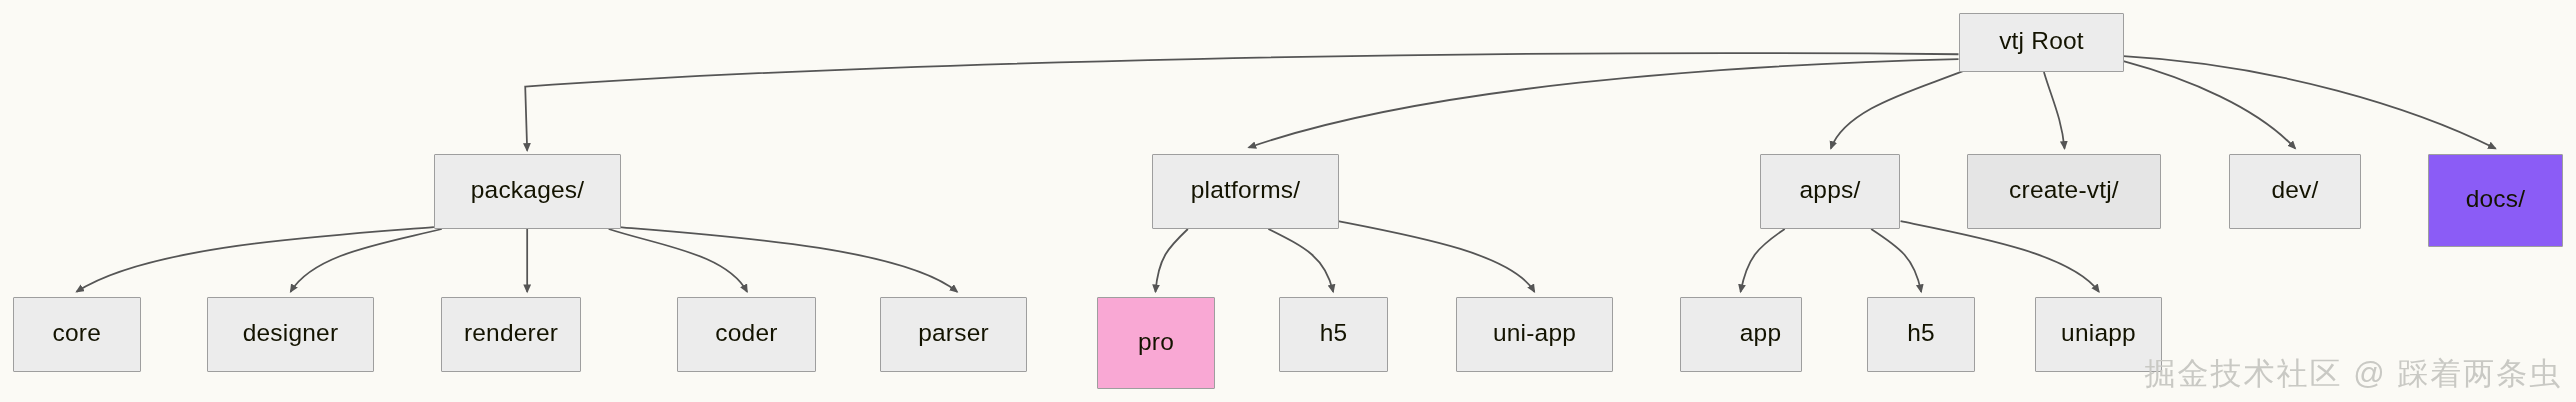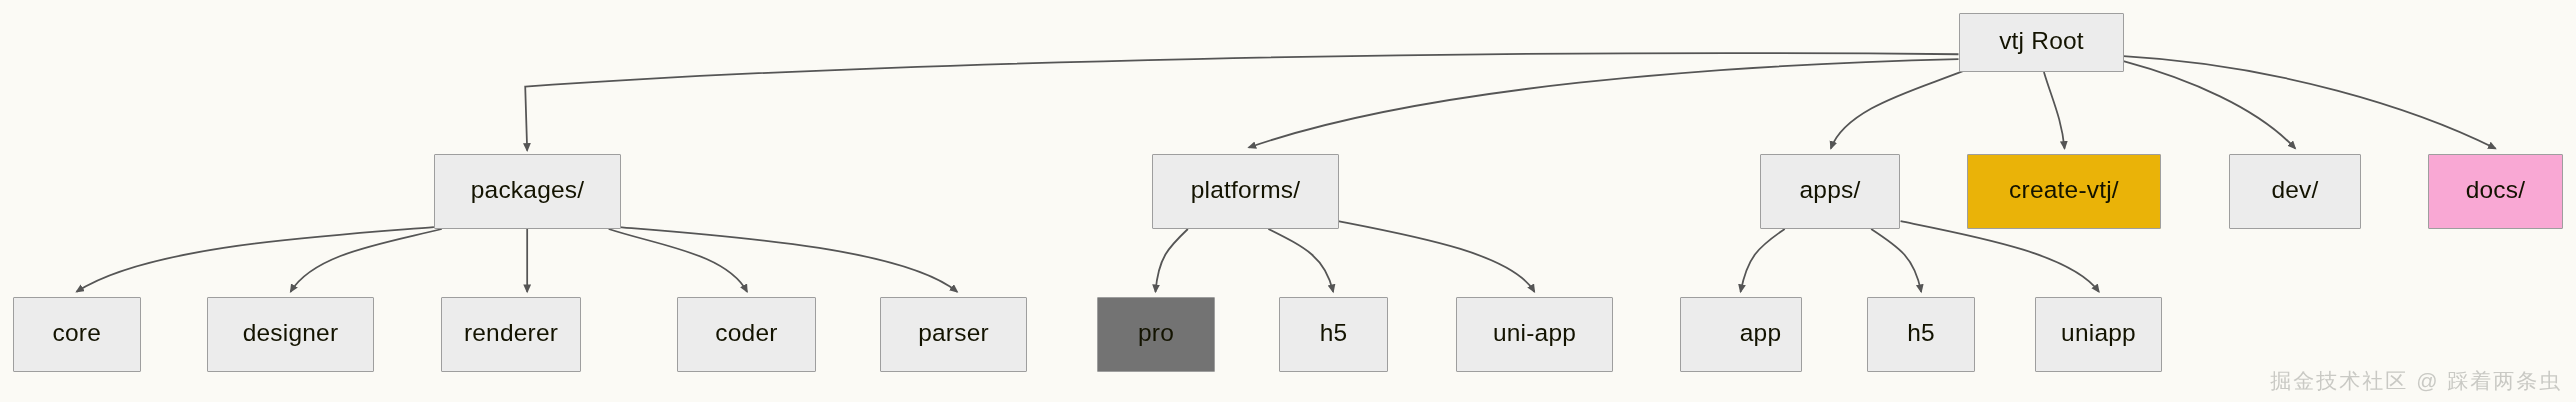--- a/index.html
+++ b/index.html
@@ -43,21 +43,21 @@
   }
   .node-label {
     display: block;
     padding-bottom: 2px;
   }
   #watermark {
     position: absolute;
     right: 13.7px;
     bottom: 7.9px;
     color: #c9c9c4;
-    font-size: 21px;
+    font-size: 31px;
     letter-spacing: 2px;
     white-space: nowrap;
     user-select: none;
   }
 </style>
 </head>
 <body>
 
 <div id="diagram-root">
 
@@ -94,45 +94,45 @@
       </div>
       <div class="node" style="left: 434px; top: 154px; width: 187px; height: 75px; background: rgb(236, 236, 236); border-color: rgb(158, 158, 158); color: rgb(19, 19, 0);">
         <span class="node-label">packages/</span>
       </div>
       <div class="node" style="left: 1152px; top: 154px; width: 187px; height: 75px; background: rgb(236, 236, 236); border-color: rgb(158, 158, 158); color: rgb(19, 19, 0);">
         <span class="node-label">platforms/</span>
       </div>
       <div class="node" style="left: 1760px; top: 154px; width: 140px; height: 75px; background: rgb(236, 236, 236); border-color: rgb(158, 158, 158); color: rgb(19, 19, 0);">
         <span class="node-label">apps/</span>
       </div>
-      <div class="node" style="left: 1967px; top: 154px; width: 194px; height: 75px; background: #eab308; border-color: rgb(158, 158, 158); color: rgb(19, 19, 0);">
+      <div class="node" style="left: 1967px; top: 154px; width: 194px; height: 75px; background: #e5e5e5; border-color: rgb(158, 158, 158); color: rgb(19, 19, 0);">
         <span class="node-label">create-vtj/</span>
       </div>
       <div class="node" style="left: 2229px; top: 154px; width: 132px; height: 75px; background: rgb(236, 236, 236); border-color: rgb(158, 158, 158); color: rgb(19, 19, 0);">
         <span class="node-label">dev/</span>
       </div>
-      <div class="node" style="left: 2428px; top: 154px; width: 135px; height: 75px; background: #f9a8d4; border-color: rgb(158, 158, 158); color: rgb(19, 19, 0); text-align: center;">
+      <div class="node" style="left: 2428px; top: 154px; width: 135px; height: 93px; background: #8b5cf6; border-color: rgb(158, 158, 158); color: rgb(19, 19, 0); text-align: center;">
         <span class="node-label">docs/</span>
       </div>
       <div class="node" style="left: 12.8px; top: 297px; width: 128px; height: 75px; background: rgb(236, 236, 236); border-color: rgb(158, 158, 158); color: rgb(19, 19, 0);">
         <span class="node-label">core</span>
       </div>
       <div class="node" style="left: 207px; top: 297px; width: 167px; height: 75px; background: rgb(236, 236, 236); border-color: rgb(158, 158, 158); color: rgb(19, 19, 0);">
         <span class="node-label">designer</span>
       </div>
       <div class="node" style="left: 441px; top: 297px; width: 140px; height: 75px; background: rgb(236, 236, 236); border-color: rgb(158, 158, 158); color: rgb(19, 19, 0);">
         <span class="node-label">renderer</span>
       </div>
       <div class="node" style="left: 677px; top: 297px; width: 139px; height: 75px; background: rgb(236, 236, 236); border-color: rgb(158, 158, 158); color: rgb(19, 19, 0); justify-content: center;">
         <span class="node-label">coder</span>
       </div>
       <div class="node" style="left: 880px; top: 297px; width: 147px; height: 75px; background: rgb(236, 236, 236); border-color: rgb(158, 158, 158); color: rgb(19, 19, 0);">
         <span class="node-label">parser</span>
       </div>
-      <div class="node" style="left: 1097px; top: 297px; width: 118px; height: 75px; background: #737373; border-color: rgb(158, 158, 158); color: rgb(19, 19, 0);">
+      <div class="node" style="left: 1097px; top: 297px; width: 118px; height: 92px; background: #f9a8d4; border-color: rgb(158, 158, 158); color: rgb(19, 19, 0);">
         <span class="node-label">pro</span>
       </div>
       <div class="node" style="left: 1279px; top: 297px; width: 109px; height: 75px; background: rgb(236, 236, 236); border-color: rgb(158, 158, 158); color: rgb(19, 19, 0);">
         <span class="node-label">h5</span>
       </div>
       <div class="node" style="left: 1456px; top: 297px; width: 157px; height: 75px; background: rgb(236, 236, 236); border-color: rgb(158, 158, 158); color: rgb(19, 19, 0);">
         <span class="node-label">uni-app</span>
       </div>
       <div class="node" style="left: 1680px; top: 297px; width: 122px; height: 75px; background: rgb(236, 236, 236); border-color: rgb(158, 158, 158); color: rgb(19, 19, 0); padding-left: 39px;">
         <span class="node-label">app</span>

